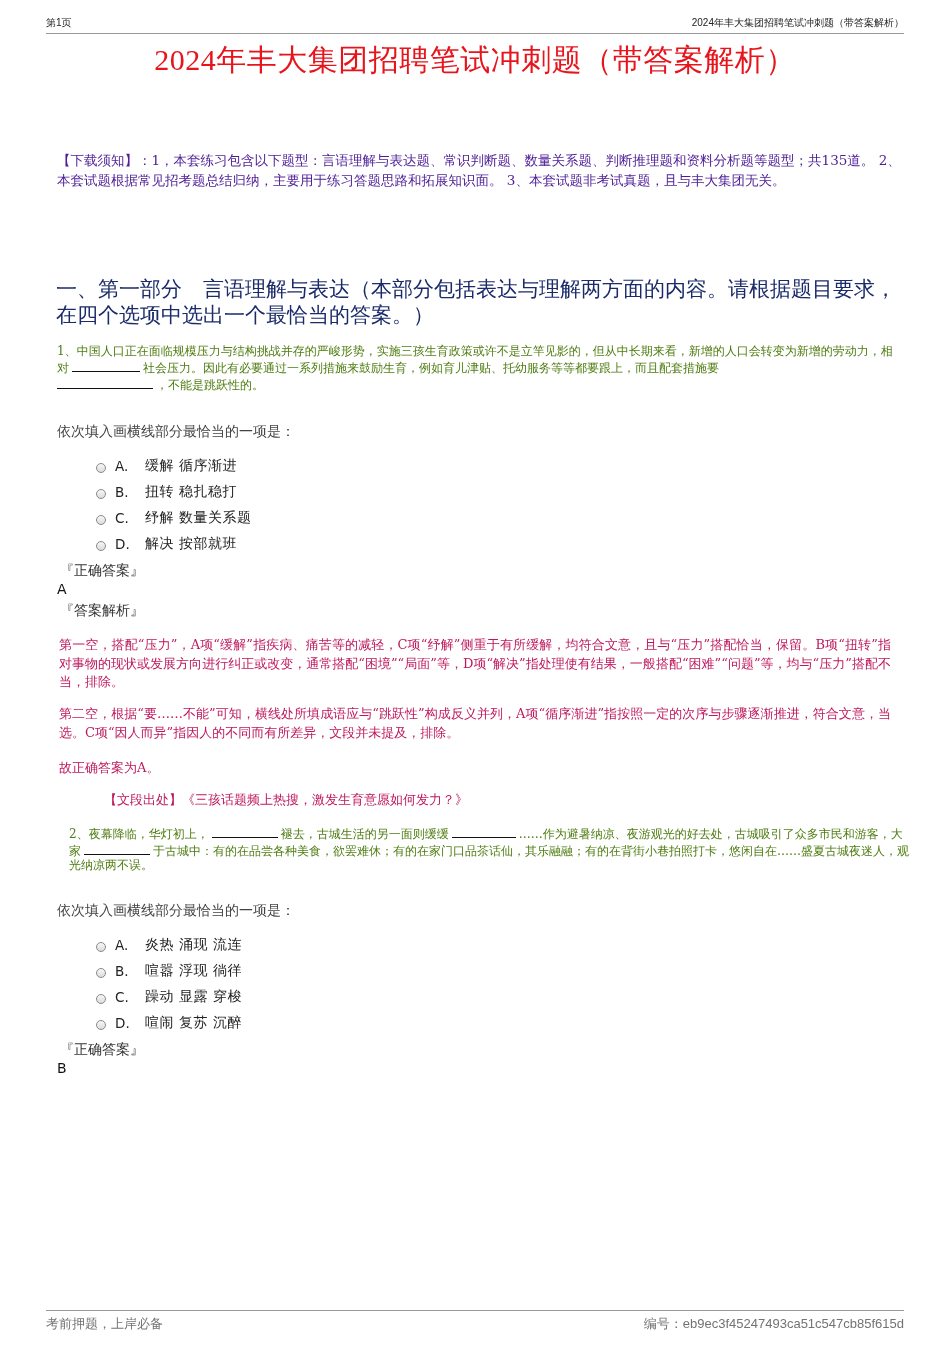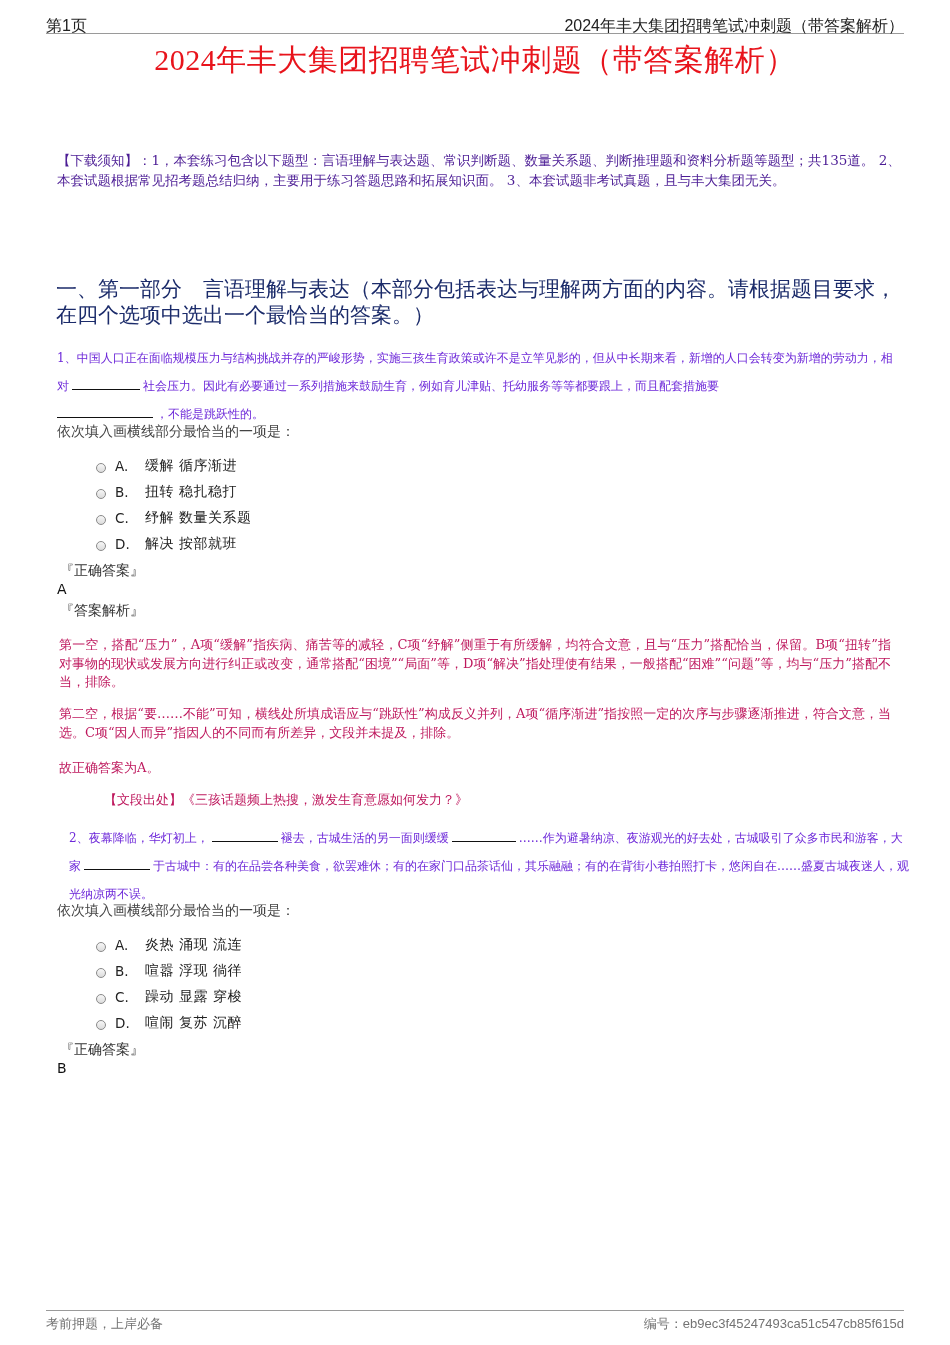--- a/index.html
+++ b/index.html
@@ -3,21 +3,21 @@
 <meta charset="utf-8">
 <style>
   * { box-sizing: border-box; margin: 0; padding: 0; }
   html, body { width: 950px; height: 1345px; background: #ffffff; overflow: hidden; }
   body { position: relative; font-family: "DejaVu Serif", "Liberation Serif", serif; color: #222; }
 
   .page-header {
     position: absolute; left: 46px; top: 14px; width: 858px; height: 20px;
     border-bottom: 1px solid #9a9a9a;
     font-family: "Liberation Sans", "DejaVu Sans", sans-serif;
-    font-size: 16px; color: #222;
+    font-size: 10px; color: #222;
   }
   .page-header .left { position: absolute; left: 0; top: 2px; }
   .page-header .right { position: absolute; right: 0; top: 2px; }
 
   .doc-title {
     position: absolute; left: 0; top: 40px; width: 950px; text-align: center;
     font-family: "Liberation Serif", "DejaVu Serif", serif;
     font-size: 30px; color: #e8141c; letter-spacing: 0.5px;
   }
 
@@ -26,21 +26,21 @@
     font-size: 13.5px; line-height: 20px; color: #4c1d95;
   }
 
   .section-heading {
     position: absolute; left: 56px; top: 276px; width: 850px;
     font-size: 21px; line-height: 26px; color: #1b2b6a;
   }
 
   .q-stem {
     position: absolute; left: 57px; width: 845px;
-    font-size: 12px; line-height: 28px; color: #6d28d9;
+    font-size: 12px; line-height: 14px; color: #4d7c0f;
   }
   .blank {
     display: inline-block; border-bottom: 1.5px solid #111; vertical-align: baseline;
     height: 14px; margin: 0 3px;
   }
 
   .q-prompt {
     position: absolute; left: 57px; font-size: 14px; color: #444;
   }
 

